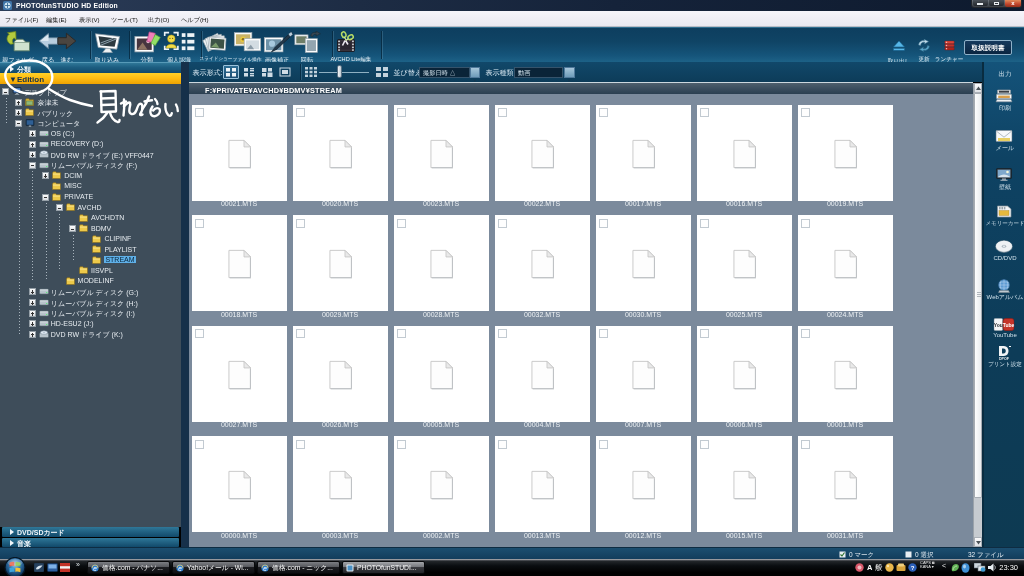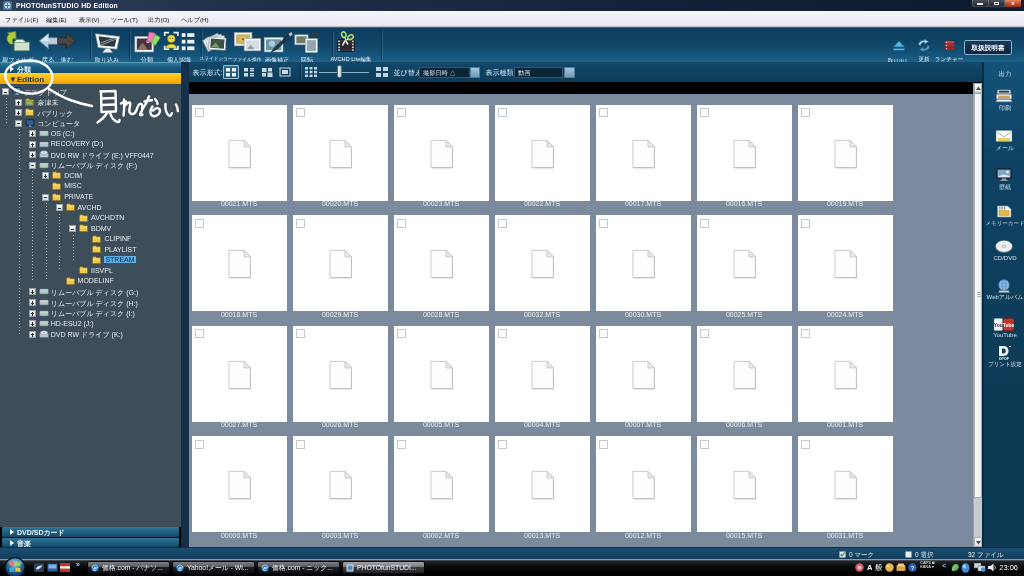--- a/index.html
+++ b/index.html
@@ -587,20 +587,23 @@
           <rect x="7" y="6" width="5" height="4"></rect>
         </g>
       </svg>
     <span class="ctxt" style="left:205px;top:6px">並び替え:</span>
     <div class="abs ddl" style="left:230.5px;width:51px">撮影日時 △</div>
     <div class="abs ddb" style="left:281.5px"><span>▼</span></div>
     <span class="ctxt" style="left:297px;top:6px">表示種類:</span>
     <div class="abs ddl" style="left:325.5px;width:49px">動画</div>
     <div class="abs ddb" style="left:375px;width:11px"><span>▼</span></div>
   </div>
+  <div class="abs" id="pathbar">
+      <span class="abs" id="pathtxt">F:¥PRIVATE¥AVCHD¥BDMV¥STREAM</span>
+    </div>
   <div class="abs" id="grid">
       <div class="card" style="left:3px;top:10.5px">
         <div class="cb"></div>
         <svg class="doc" viewBox="0 0 25 31">
           <path d="M1 1 L17 1 L24 8 L24 30 L1 30 Z" fill="#fdfdfd" stroke="#c6c6c6" stroke-width="1"></path>
           <path d="M17 1 L17 8 L24 8 Z" fill="#e9e9e9" stroke="#c0c0c0" stroke-width="0.8"></path>
           <path d="M24 9 L24 30 L2 30" fill="none" stroke="#b4bac0" stroke-width="1.6" opacity="0.55"></path>
         </svg>
       </div>
       <div class="fname" style="left:3px;top:106px">00021.MTS</div>
@@ -1030,21 +1033,21 @@
       </svg>
     <svg class="abs" style="left:974px;top:4px" width="12" height="9" viewBox="0 0 12 9">
         <rect x="0" y="0" width="7" height="5" fill="#cdd6dc" stroke="#5d6a74" stroke-width=".6"></rect>
         <rect x="4" y="3" width="7" height="5" fill="#e8eef2" stroke="#5d6a74" stroke-width=".6"></rect>
         <circle cx="9" cy="6.5" r="2.3" fill="#3f9ad0"></circle>
       </svg>
     <svg class="abs" style="left:988px;top:4px" width="8" height="9" viewBox="0 0 8 9">
         <path d="M0 3 h2.5 L5.5 .5 V8.5 L2.5 6 H0 Z" fill="#e8eef2"></path>
         <path d="M6.5 2.5 C7.5 3.5 7.5 5.5 6.5 6.5" stroke="#e8eef2" stroke-width=".8" fill="none"></path>
       </svg>
-    <span id="clock">23:06</span>
+    <span id="clock">23:30</span>
   </div>
   <svg class="abs" id="anno" viewBox="0 0 1024 576">
     <g fill="none" stroke="#fff" stroke-width="2.4" stroke-linecap="round" stroke-linejoin="round">
 
       <path d="M22 61 C10 64 4 70 5.5 77.5 C7 86 16 92.5 28 93.5 C40 94.5 50 89 52 80.5 C54 71.5 47 63.5 36 61 C31 60 26 60.5 22 61"></path>
 
       <path d="M49 89 C57 94 63 97.5 70 100 C77 102.5 84 104.5 92 106"></path>
 
       <path d="M100.5 91.5 L115.5 91 L116 111"></path>
       <path d="M101 91.5 L101.5 112 L115.5 111.5"></path>

